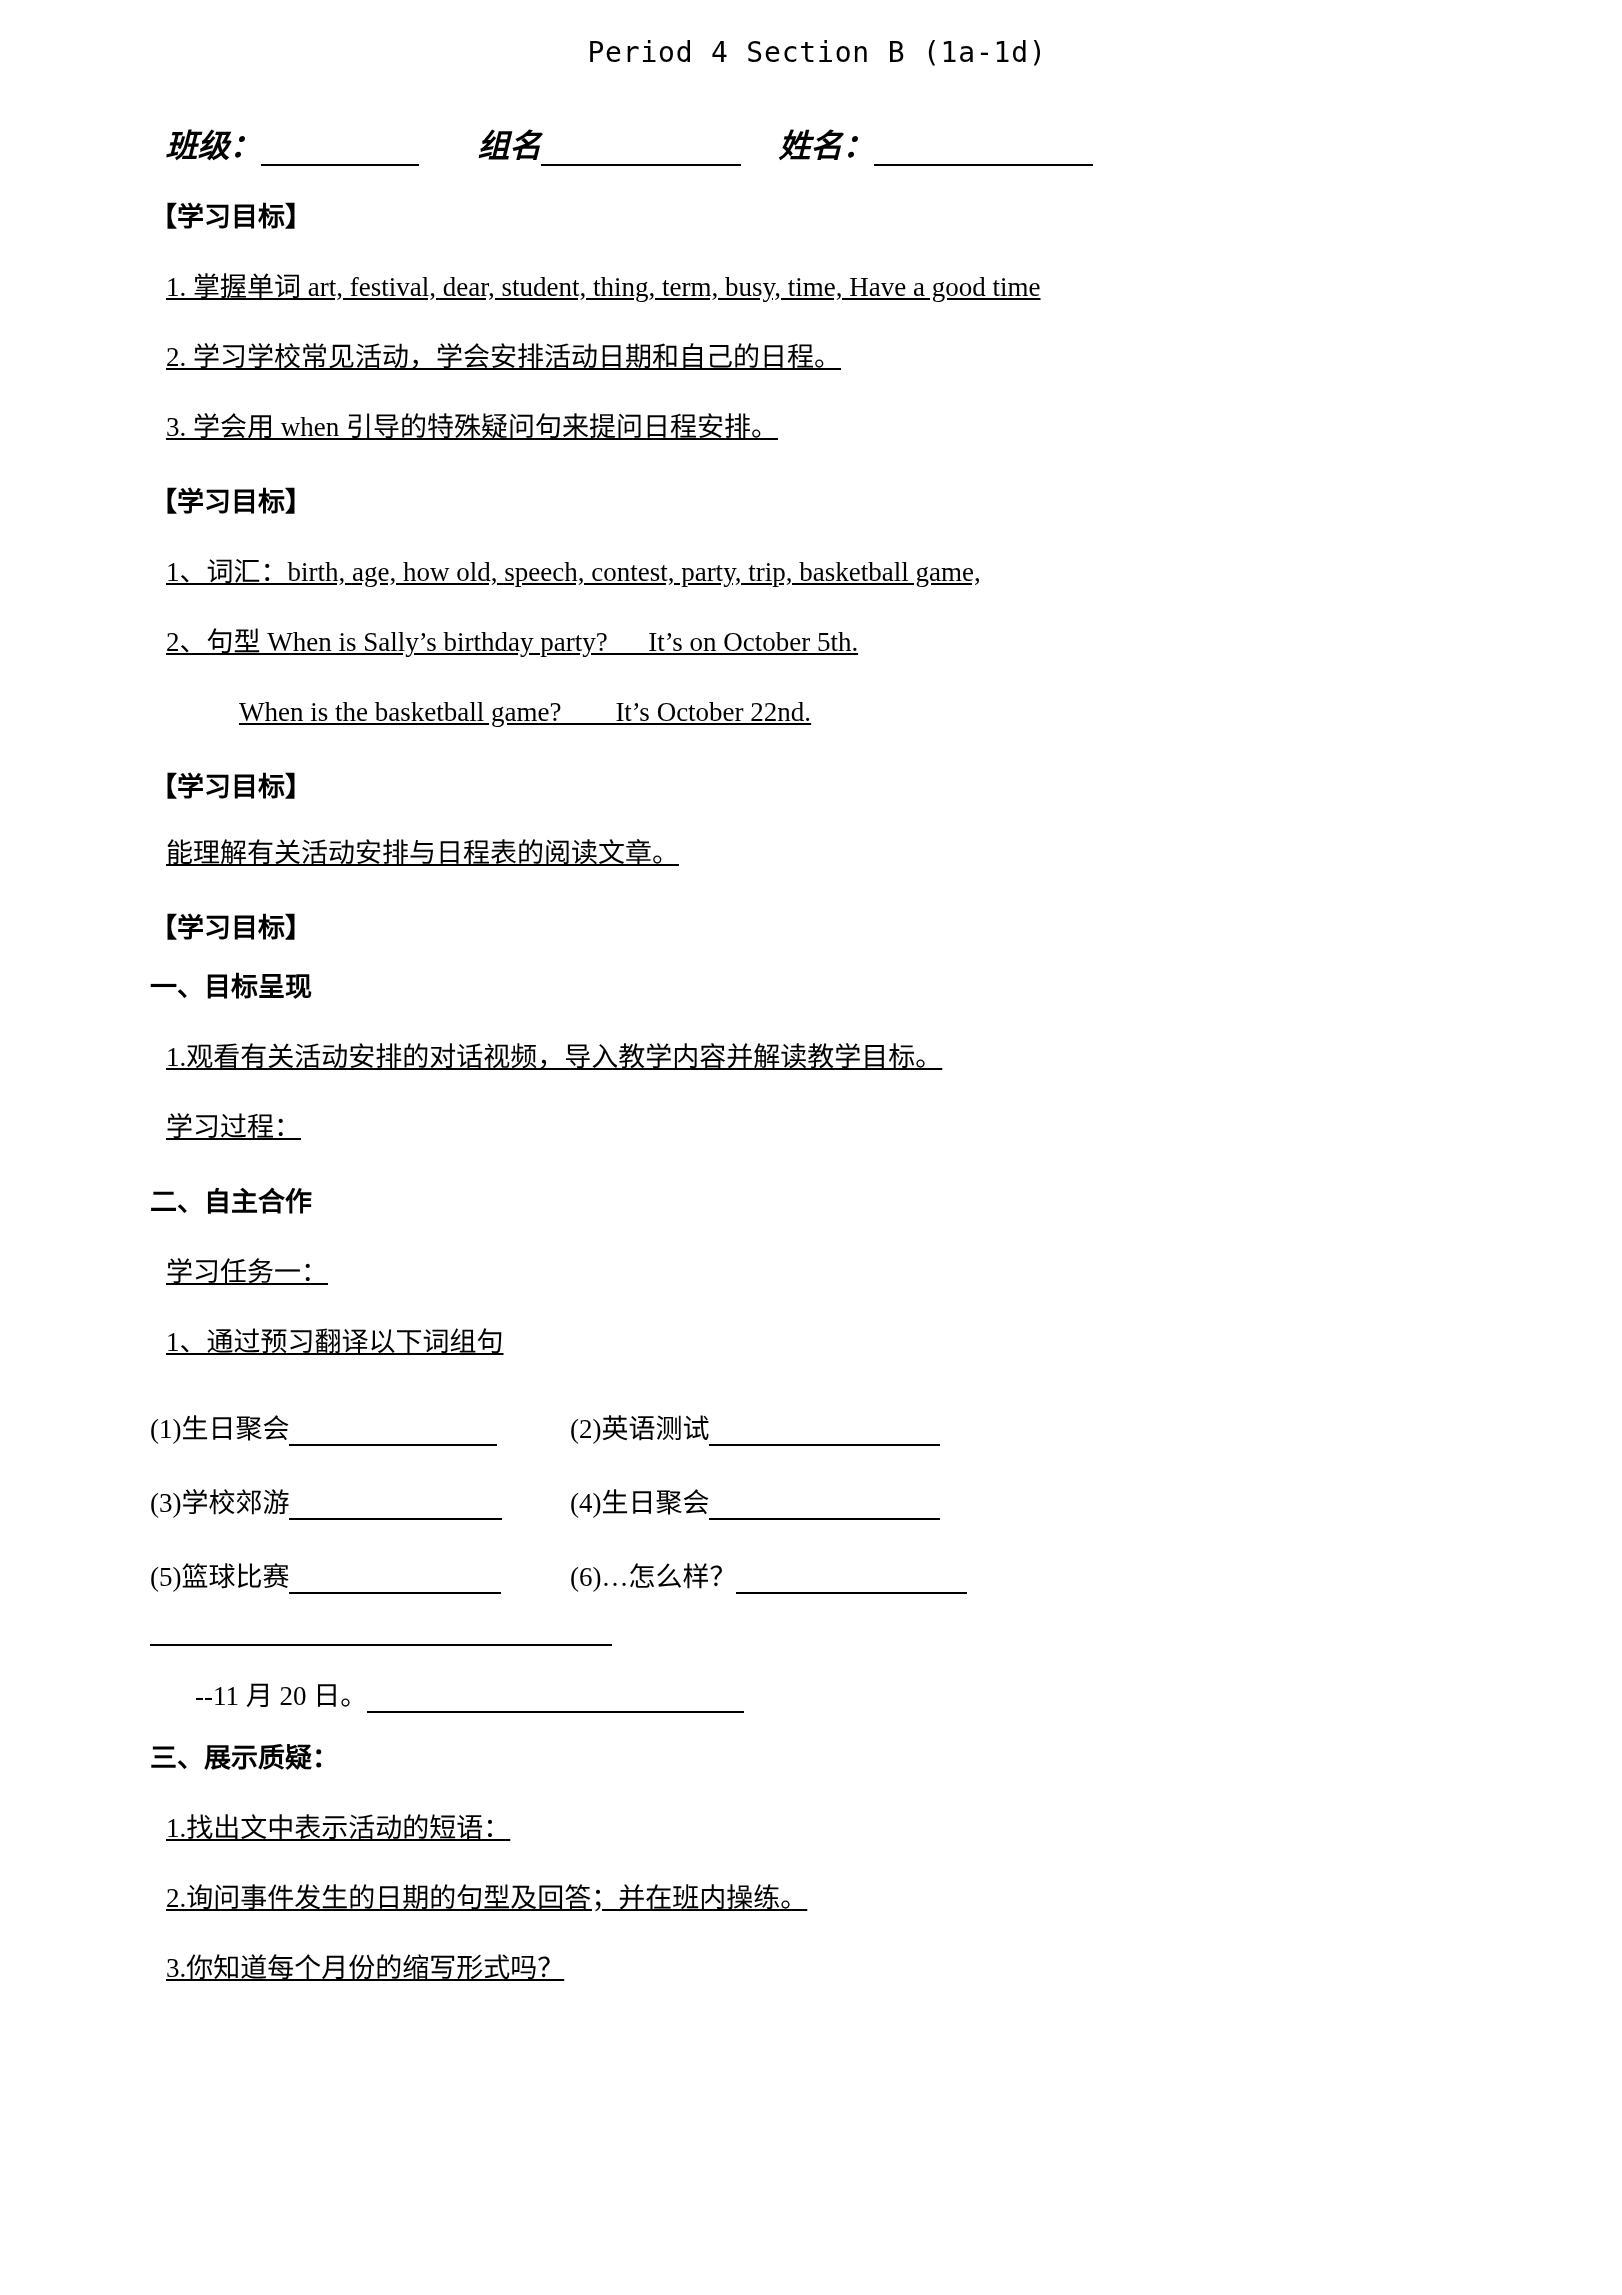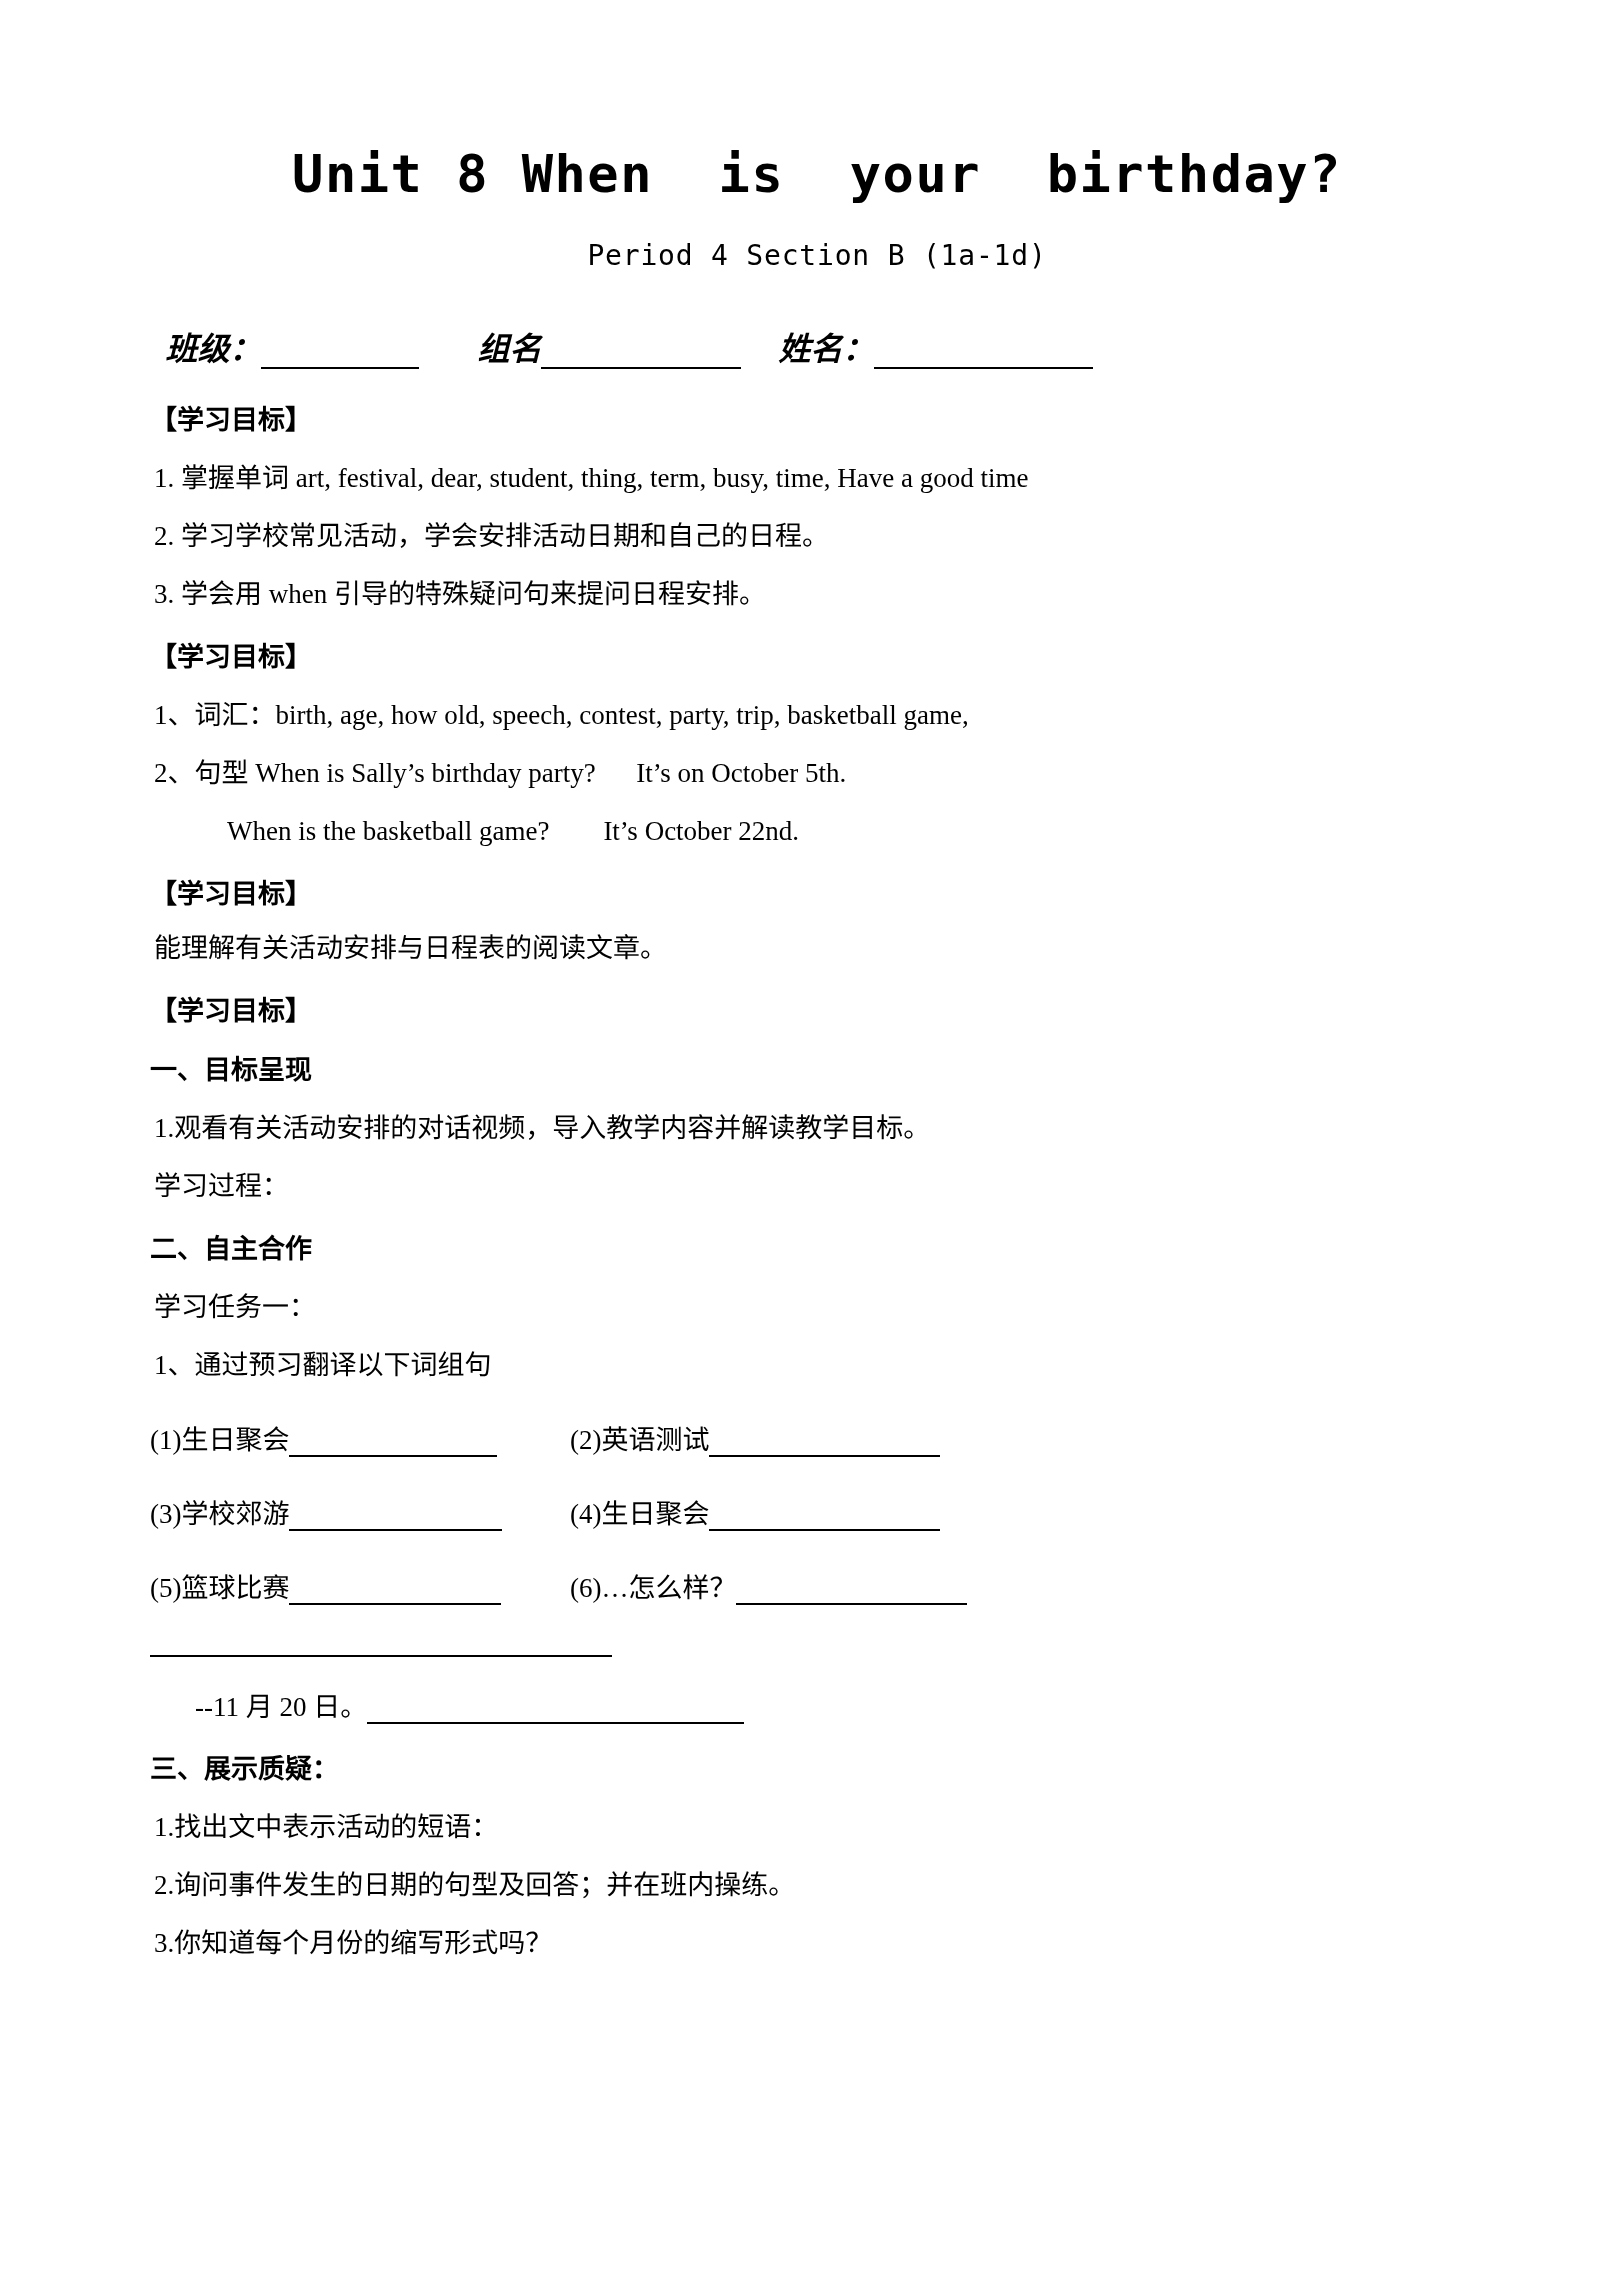--- a/index.html
+++ b/index.html
@@ -70,23 +70,24 @@
   .id-rule.w1 { width: 158px; }
   .id-rule.w2 { width: 200px; }
   .id-rule.w3 { width: 219px; }
   .id-gap-a { width: 58px; }
   .id-gap-b { width: 37px; }
 
   
   .line {
     font-size: 27px;
     line-height: 1.0;
-    margin: 4px;
+    margin: 16px;
     padding-top: 27px;
     white-space: pre-wrap;
+    text-decoration: underline;
   }
   .line.tight { padding-top: 23px; }
   .line.indent { padding-left: 73px; }
 
   .heading {
     font-weight: bold;
     font-size: 27px;
     line-height: 1.0;
     margin: 0;
     padding-top: 32px;
@@ -119,21 +120,20 @@
   .rule.r-f { width: 231px; }
   .rule.r-g { width: 462px; }
   .rule.r-h { width: 377px; }
   .col-left  { width: 420px; margin-top: 7px; }
 </style>
 </head>
 <body>
 
 <div class="page">
 
-  <h1 class="doc-title">Unit 8 When  is  your  birthday?</h1>
   <h2 class="doc-subtitle">Period 4 Section B (1a-1d)</h2>
 
   <div class="id-row">
     <span class="id-field">
       <span class="id-label">班级：</span>
       <span class="id-rule w1"></span>
     </span>
     <span class="id-gap-a"></span>
     <span class="id-field">
       <span class="id-label">组名</span>

